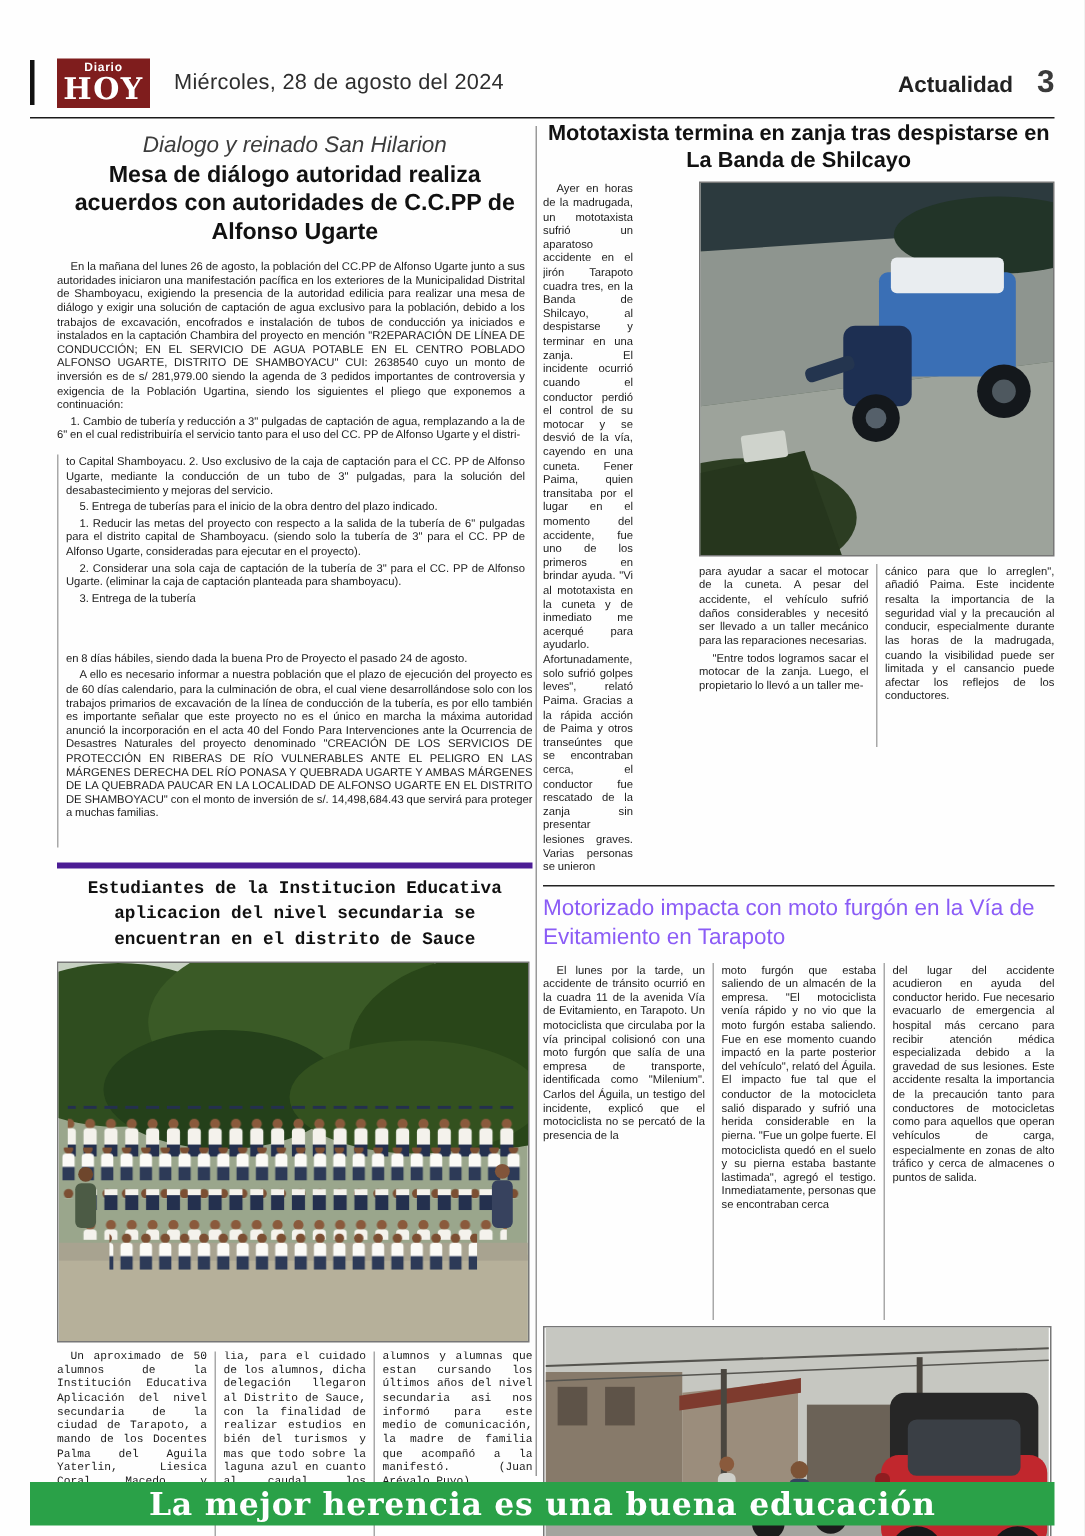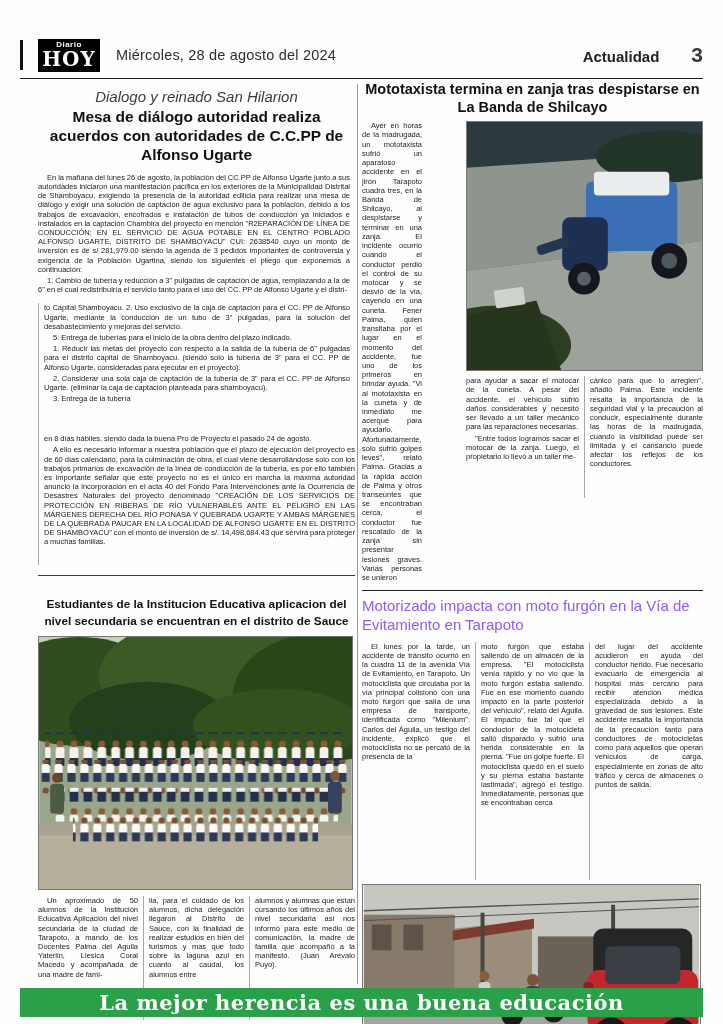--- a/index.html
+++ b/index.html
@@ -5,26 +5,26 @@
   * { margin:0; padding:0; box-sizing:border-box; }
   html,body { background:#e8e8e8; }
   .page {
     position:relative; width:723px; height:1024px; margin:0 auto;
     background:#fefefe; overflow:hidden; color:#1d1d1d;
     font-family:"Liberation Sans", sans-serif;
   }
   
   .cropmark { position:absolute; left:20px; top:40px; width:3px; height:30px; background:#111; }
   .header { position:absolute; left:38px; top:36px; width:665px; height:38px; display:flex; align-items:center; }
-  .logo { width:62px; height:33px; background:#000000; color:#fff; text-align:center;
+  .logo { width:62px; height:33px; background:#7f1d1d; color:#fff; text-align:center;
           display:flex; flex-direction:column; justify-content:center; line-height:1; }
   .logo .logo-top { font-size:8px; font-weight:bold; letter-spacing:.5px; }
   .logo .logo-main { font-family:"DejaVu Serif", serif; font-weight:bold; font-size:20px; letter-spacing:1px; }
   .date { margin-left:16px; font-size:14.5px; color:#2e2e2e; letter-spacing:.2px; }
-  .header-right { margin-left:auto; display:flex; align-items:baseline; gap:32px; }
+  .header-right { margin-left:auto; display:flex; align-items:baseline; gap:16px; }
   .section-name { font-size:15px; font-weight:bold; color:#222; }
   .page-num { font-size:21px; font-weight:bold; color:#3a3a3a; }
   .rule-h { position:absolute; background:#1a1a1a; height:1px; }
   .rule-v { position:absolute; background:#1a1a1a; width:1px; }
 
   
   .cols { display:flex; }
   .col { flex:1; overflow:hidden; }
   .col + .col { border-left:1px solid #a8a8a8; }
   .col-inner { padding:0 5px; }
@@ -34,21 +34,21 @@
                  text-indent:9px; word-spacing:-0.2px; }
   .body-text p.no-indent { text-indent:0; }
   .body-text p + p { margin-top:2px; }
 
   
   .left-section { position:absolute; left:38px; top:84px; width:317px; }
   .kicker { font-style:italic; font-size:15px; color:#3c3c3c; text-align:center; margin-top:4px; }
   .headline-1 { font-size:15.5px; font-weight:bold; text-align:center; line-height:1.22; margin-top:3px; color:#111; }
   .dialogo-cols { margin-top:8px; height:392px;flex-direction:column; }
 
-  .estudiantes { margin-top:10px; border-top:1px solid #4c1d95; padding-top:20px; }
+  .estudiantes { margin-top:10px; border-top:4px solid #4c1d95; padding-top:5px;font-family:Liberation Mono, monospace; }
   .headline-est { font-size:11.8px; font-weight:bold; text-align:center; line-height:1.45; color:#111; }
   .photo-frame { display:block; margin-top:6px; border:1px solid #777; }
   .est-cols { margin-top:6px; height:124px; }
 
   
   .right-section { position:absolute; left:362px; top:80px; width:341px; }
   .headline-2 { font-size:14.5px; font-weight:bold; text-align:center; line-height:1.25; color:#111; }
   .moto-body { display:flex; margin-top:5px;gap:40px; }
   .moto-c1 { width:102px; overflow:hidden; }
   .moto-right { width:239px; margin-left:4px; }

